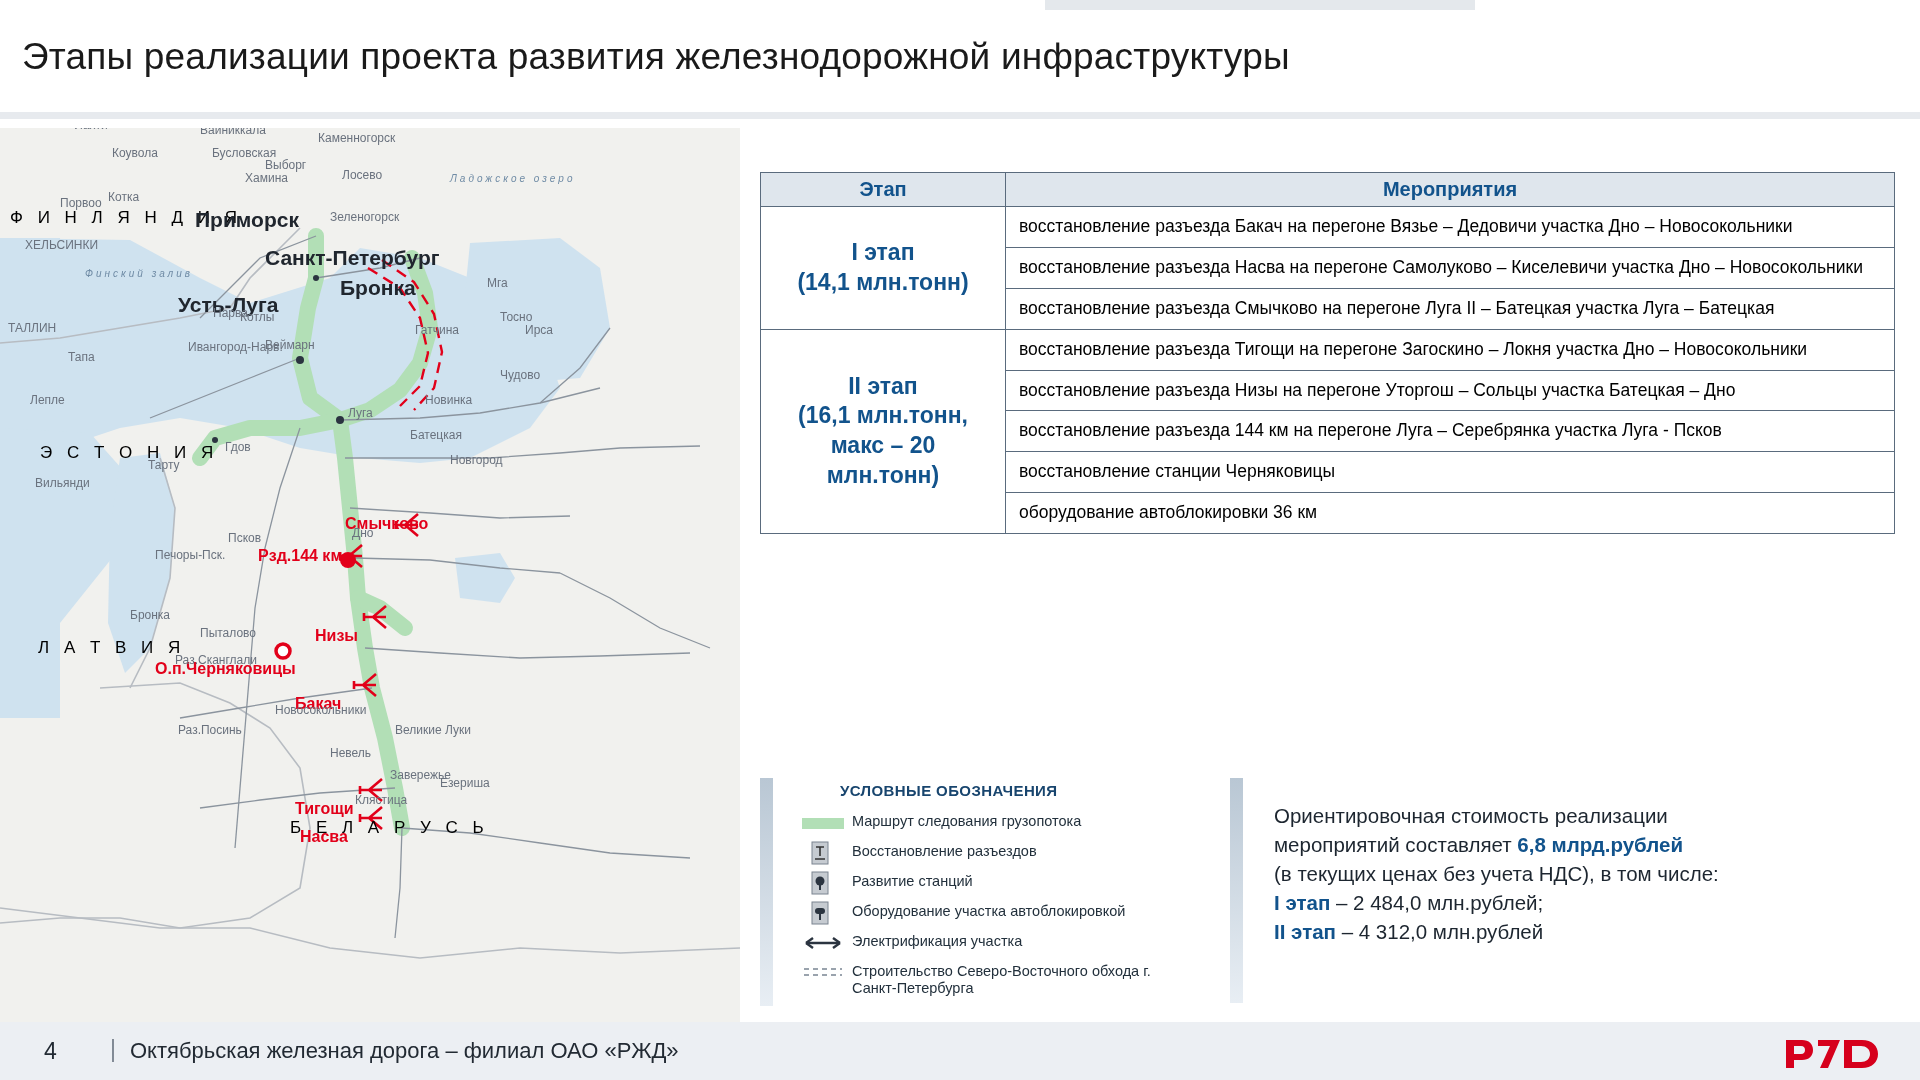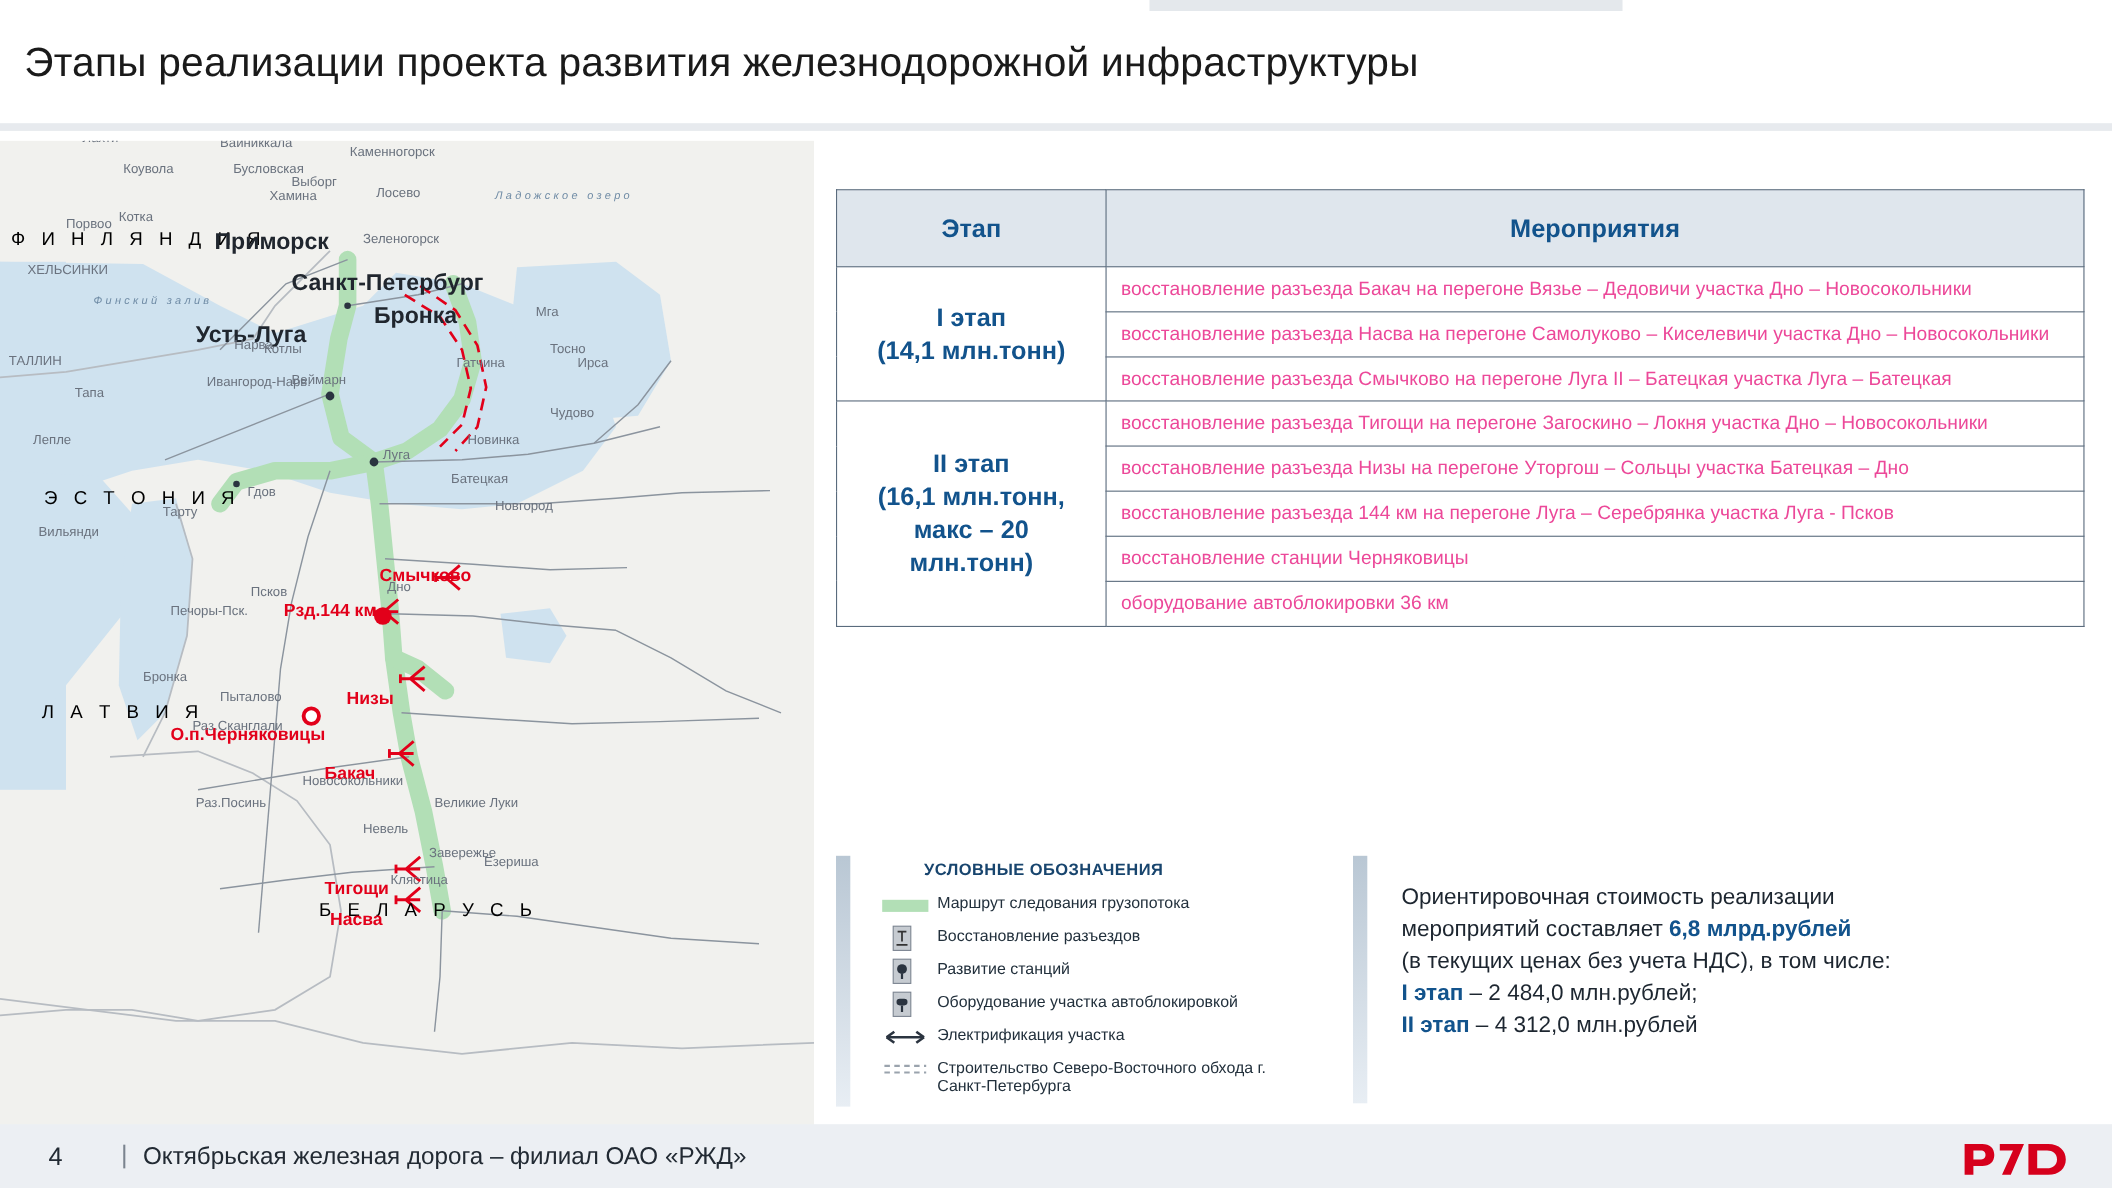--- a/index.html
+++ b/index.html
@@ -90,29 +90,29 @@
     position: absolute;
     left: 760px; top: 172px;
     width: 1135px;
     border-collapse: collapse;
     font-size: 17.5px;
   }
   .tbl th, .tbl td {
     border: 1px solid #5a6b7d;
     padding: 9px 13px;
     vertical-align: middle;
-    color: #ec4899;
+    color: #000000;
     line-height: 1.25;
   }
   .tbl th {
     background: #dfe6ed;
     color: #12538c;
-    font-size: 23px;
+    font-size: 20px;
     text-align: center;
-    padding: 20px 10px;
+    padding: 4px 10px;
   }
   .tbl td.stage {
     text-align: center;
     color: #12538c;
     font-weight: bold;
     font-size: 23px;
     width: 245px;
     line-height: 1.3;
   }
   .tbl td.act { text-align: left; }

